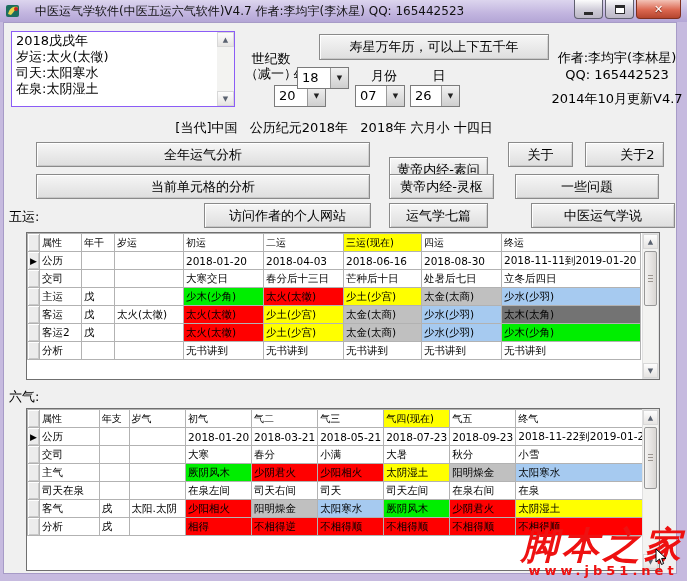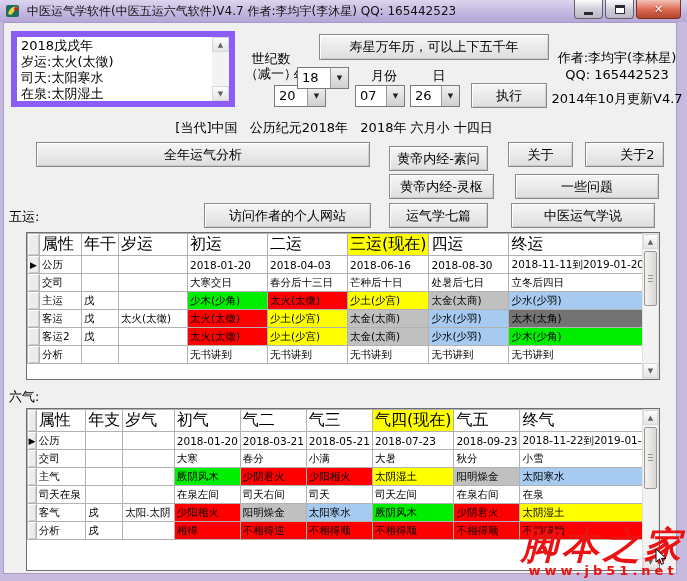--- a/index.html
+++ b/index.html
@@ -4,21 +4,21 @@
 <style>
   * { box-sizing: border-box; margin: 0; padding: 0; }
   html,body { background:#fff; }
   body { font-family:"DejaVu Sans","Liberation Sans",sans-serif; }
 
   .window { position:relative; width:687px; height:581px; background:#C6BADF; overflow:hidden; }
 
   
   .titlebar { position:absolute; left:0; top:0; width:100%; height:22px;
     background:linear-gradient(#DCD5EE,#C2B5DF 60%,#B4A6D6);
-    display:flex; align-items:center; padding-left:5px; gap:6px; }
+    display:flex; align-items:center; padding-left:5px; gap:14px; }
   .appicon { width:16px; height:16px; flex:0 0 auto; }
   .title { font-size:12px; color:#111; white-space:nowrap; }
   .winbtns { position:absolute; right:6px; top:0; display:flex; }
   .wb { height:19px; display:flex; align-items:center; justify-content:center;
     border:1px solid #5f5f6e; border-top:none; border-radius:0 0 4px 4px;
     background:linear-gradient(#fcfcfc,#cfccd8 55%,#bcb8c6); margin-left:2px; }
   .wb.minb, .wb.maxb { width:29px; }
   .wb.closeb { width:45px; background:linear-gradient(#F3C3B7,#DB6750 55%,#B4452F); border-color:#7E2F1F; }
   .g-min { width:9px; height:3px; background:#2b2b2b; margin-top:8px; }
   .g-max { width:10px; height:9px; border:1px solid #2b2b2b; border-top-width:3px; background:#fff; }
@@ -28,42 +28,42 @@
   .client { position:absolute; left:3px; top:22px; width:674px; height:552px;
     background:#F0F0F0; border:1px solid #A79BC7; }
 
   .lbl { position:absolute; font-size:13px; color:#000; text-align:center; line-height:15px; }
   .btn { position:absolute; display:flex; align-items:center; justify-content:center;
     font-size:13px; color:#000; background:linear-gradient(#f6f6f6,#dedede);
     border:1px solid #8a8a8a; box-shadow:inset 1px 1px 0 rgba(255,255,255,.95), inset -1px -1px 0 rgba(0,0,0,.10);
     white-space:nowrap; cursor:default; }
 
   .infobox { position:absolute; left:7px; top:8px; width:224px; height:76px;
-    background:#fff; border:6px solid #8b5cf6; }
+    background:#fff; border:1px solid #8b5cf6; }
   .infotext { position:absolute; left:0; top:0; right:17px; bottom:0;
     font-size:13px; line-height:16px; padding:1px 4px; white-space:pre-line; color:#000; }
 
   .combo { position:absolute; height:22px; background:#fff; border:1px solid #7b7b7b; display:flex; }
   .cval { flex:1; font-size:13px; padding:2px 0 0 4px; color:#000; }
   .cbtn { width:18px; display:flex; align-items:center; justify-content:center;
     background:linear-gradient(#f2f2f2,#cfcfcf); border-left:1px solid #9a9a9a; font-size:7px; color:#222; }
 
   .author { position:absolute; left:545px; top:26px; width:136px; text-align:center;
     font-size:13px; line-height:17px; color:#000; }
   .author .l3 { margin-top:7px; white-space:nowrap; }
 
   .dateline { position:absolute; left:0; top:96px; width:660px; text-align:center;
     font-size:13px; color:#000; white-space:pre; }
 
   
   .gridbox { position:absolute; background:#fff; border:1px solid #6f6f6f; }
   .grid { border-collapse:collapse; table-layout:fixed; position:absolute; left:0; top:0; }
   .grid td { border:1px solid #b2b2b2; height:18px; padding:0 2px; font-size:10.5px;
     color:#000; white-space:nowrap; overflow:hidden; background:#fff; }
-  .grid td.hc { font-size:16px;margin-left:8px; }
+  .grid td.hc { font-size:10px;margin-left:8px; }
   .grid td.now { background:#FFFF00; }
   .grid td.sel { background:#ECECEC; box-shadow:inset 1px 1px 0 #fff, inset -1px -1px 0 #c9c9c9;
     font-size:9px; text-align:center; padding:0; }
 
   
   .vsb { position:absolute; width:17px; background:#f3f3f1; border:1px solid #e0e0e0; }
   .sbtn { position:absolute; left:0; right:0; height:15px; display:flex; align-items:center; justify-content:center;
     font-size:7px; color:#5a6270; background:linear-gradient(#fdfdfd,#e6e4e2); border:1px solid #d8d8d8; }
   .sbtn.up { top:0; } .sbtn.down { bottom:0; }
   .sthumb { position:absolute; left:1px; right:1px; border:1px solid #979797; border-radius:2px;
@@ -142,42 +142,42 @@
     </div>
     <div class="combo" style="left:351px; top:62px; width:50px;">
       <span class="cval">07</span>
       <span class="cbtn">▼</span>
     </div>
     <div class="combo" style="left:406px; top:62px; width:50px;">
       <span class="cval">26</span>
       <span class="cbtn">▼</span>
     </div>
 
-    <div class="btn" style="left:467px; top:60px; width:76px; height:25px;">执行</div>
 
     <div class="author">
       <div>作者:李均宇(李林星)</div>
       <div>QQ: 165442523</div>
       <div class="l3">2014年10月更新V4.7</div>
     </div>
 
     <div class="dateline">[当代]中国   公历纪元2018年   2018年 六月小 十四日</div>
 
     <div class="btn" style="left:32px;  top:119px; width:334px; height:25px;">全年运气分析</div>
-    <div class="btn" style="left:385px; top:123px; width:99px;  height:25px;">黄帝内经-素问</div>
+    <div class="btn" style="left:385px; top:134px; width:99px;  height:25px;">黄帝内经-素问</div>
     <div class="btn" style="left:504px; top:119px; width:65px;  height:25px;">关于</div>
     <div class="btn" style="left:581px; top:119px; width:79px;  height:25px;padding-left:26px;">关于2</div>
 
+    <div class="btn" style="left:32px;  top:151px; width:334px; height:25px;">当前单元格的分析</div>
     <div class="btn" style="left:385px; top:151px; width:105px;  height:25px;">黄帝内经-灵枢</div>
     <div class="btn" style="left:511px; top:151px; width:144px; height:25px;">一些问题</div>
 
     <div class="lbl" style="left:5px; top:186px; width:40px; text-align:left;">五运:</div>
     <div class="btn" style="left:200px; top:180px; width:167px; height:25px;">访问作者的个人网站</div>
     <div class="btn" style="left:385px; top:180px; width:99px;  height:25px;">运气学七篇</div>
-    <div class="btn" style="left:507px; top:180px; width:144px; height:25px;">中医运气学说</div>
+    <div class="btn" style="left:527px; top:180px; width:144px; height:25px;">中医运气学说</div>
 
     <div class="gridbox" style="left:22px; top:209px; width:634px; height:148px;">
       <table class="grid" id="t1-table">
           <tbody>
             <tr>
               <td class="sel" style="width: 12px;"></td>
               <td class="hc" style="width: 42px;">属性</td>
               <td class="hc" style="width: 33px;">年干</td>
               <td class="hc" style="width: 69px;">岁运</td>
               <td class="hc" style="width: 80px;">初运</td>

